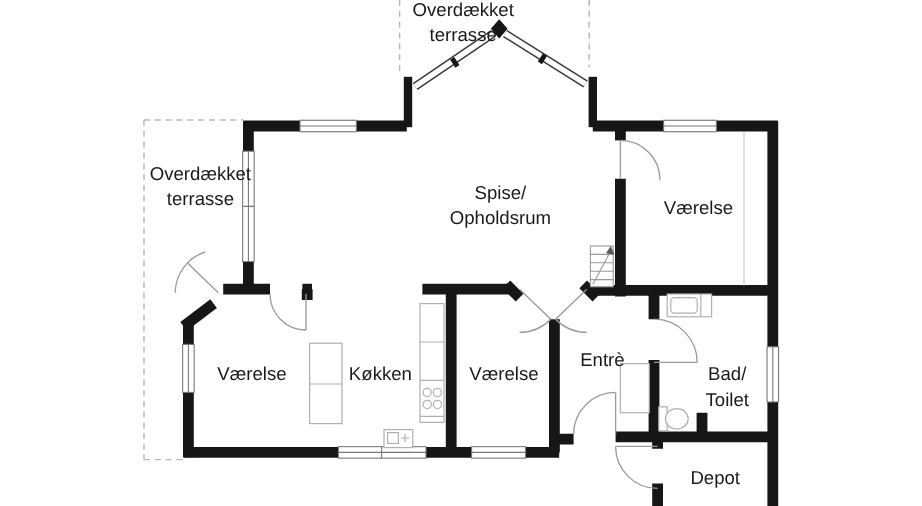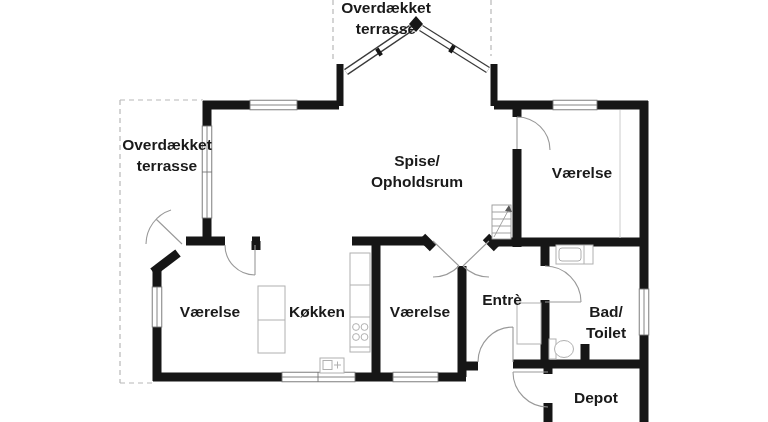--- a/index.html
+++ b/index.html
@@ -1,17 +1,17 @@
 <!DOCTYPE html>
 <html><head>
 <meta charset="utf-8">
 <style>
   html,body{margin:0;padding:0;background:#ffffff;}
   .canvas{position:relative;width:768px;height:422px;background:#ffffff;overflow:hidden;
-          font-family:"Liberation Sans",sans-serif;font-weight:bold;}
+          font-family:"Liberation Sans",sans-serif;}
   svg{display:block;}
   .lbl{font-family:"Liberation Sans",sans-serif;font-size:15.5px;fill:#1a1a1a;text-anchor:middle;}
   .wall{stroke:#161616;stroke-width:9;fill:none;stroke-linecap:butt;}
   .wallthin{stroke:#161616;stroke-width:7;fill:none;}
   .dash{stroke:#b8b8b8;stroke-width:1.2;stroke-dasharray:5 4;fill:none;}
   .win{fill:#ffffff;stroke:#777;stroke-width:0.9;}
   .winline{stroke:#777;stroke-width:0.9;fill:none;}
   .door{stroke:#9a9a9a;stroke-width:1.1;fill:none;}
   .fixt{stroke:#b0b0b0;stroke-width:1;fill:#ffffff;}
   .fixtline{stroke:#b0b0b0;stroke-width:1;fill:none;}

